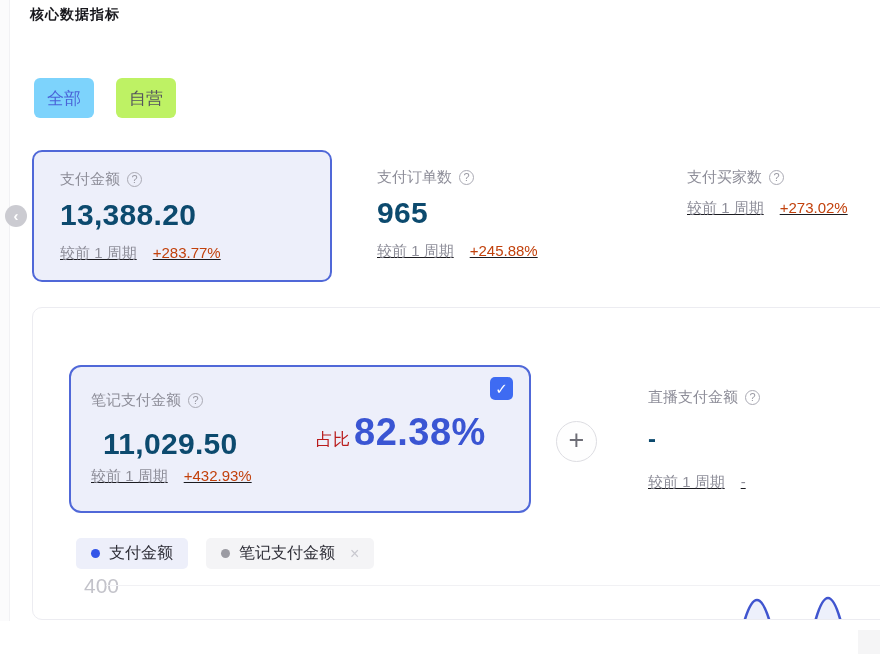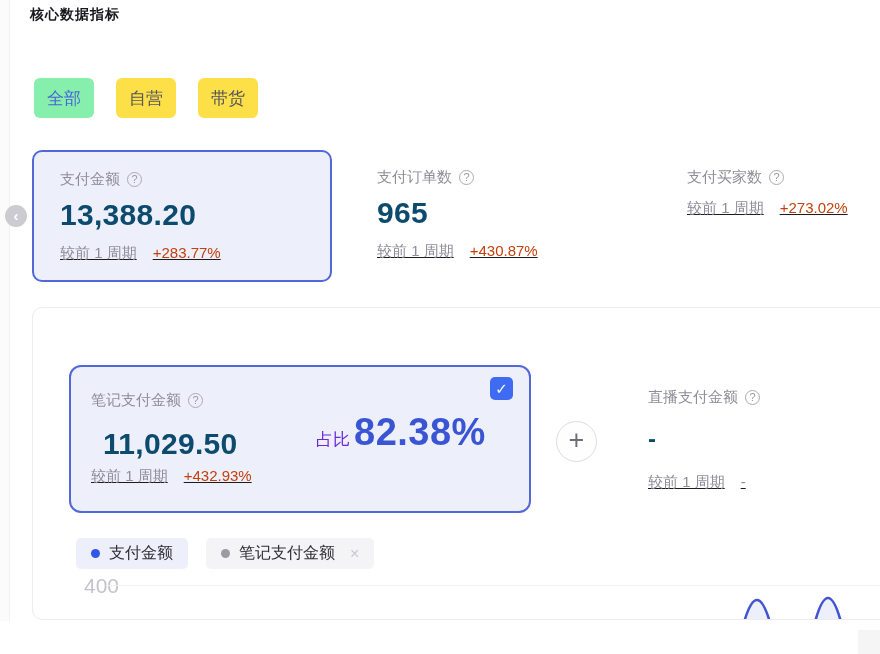--- a/index.html
+++ b/index.html
@@ -15,24 +15,24 @@
     position: absolute; left: 0; top: 0; width: 10px; height: 622px;
     background: #fbfbfc; border-right: 1px solid #f1f1f4;
   }
   .page-title {
     position: absolute; left: 30px; top: 6px;
     font-size: 14px; font-weight: 700; color: #17171c; letter-spacing: 1px;
   }
   .tabs { position: absolute; left: 34px; top: 78px; display: flex; gap: 22px; }
   .tab {
     height: 40px; padding: 0 13px; display: flex; align-items: center;
-    background: #fde047; color: #55555e; font-size: 17px;
+    background: #bef264; color: #55555e; font-size: 17px;
     border-radius: 6px; cursor: pointer; user-select: none;
   }
-  .tab.active { background: #86efac; color: #4a63d8; }
+  .tab.active { background: #7dd3fc; color: #4a63d8; }
 
   .carousel-prev {
     position: absolute; left: 5px; top: 205px; width: 22px; height: 22px;
     border-radius: 50%; background: #cbcbd1; color: #ffffff;
     display: flex; align-items: center; justify-content: center;
     font-size: 15px; font-weight: 700; cursor: pointer; line-height: 1;
     padding-bottom: 2px;
   }
 
   
@@ -75,21 +75,21 @@
     position: absolute; right: 16px; top: 10px; width: 23px; height: 23px;
     background: #3e6bf2; border-radius: 5px; color: #fff; font-size: 15px;
     display: flex; align-items: center; justify-content: center; cursor: pointer;
   }
   .subcard .metric-label-row { position: absolute; left: 20px; top: 24px; }
   .subcard .metric-value { position: absolute; left: 20px; top: 48px; margin: 12px; }
   .ratio {
     position: absolute; left: 245px; top: 44px;
     display: flex; align-items: baseline; gap: 4px;
   }
-  .ratio-label { font-size: 17px; color: #6d28d9; }
+  .ratio-label { font-size: 17px; color: #b91c1c; }
   .ratio-value { font-size: 38px; font-weight: 700; color: #3a55d3; letter-spacing: 0.5px; }
   .subcard .metric-sub { position: absolute; left: 20px; top: 100px; margin: 0; }
 
   .add-metric-btn {
     position: absolute; left: 523px; top: 113px; width: 41px; height: 41px;
     border: 1.5px solid #dddde2; border-radius: 50%; background: #fefefe;
     color: #6e6e76; font-size: 27px; font-weight: 300; line-height: 1;
     display: flex; align-items: center; justify-content: center; cursor: pointer;
     padding-bottom: 3px;
   }
@@ -131,21 +131,20 @@
 </head>
 <body>
 
 <div class="left-edge"></div>
 
 <div class="page-title">核心数据指标</div>
 
 <div class="tabs">
   <div class="tab active">全部</div>
   <div class="tab">自营</div>
-  <div class="tab">带货</div>
 </div>
 
 <div class="carousel-prev">
   <span>‹</span>
 </div>
 
 <div class="metric-card">
   <div class="metric-label-row">
     <span class="metric-label">支付金额</span>
     <span class="help-icon">?</span>
@@ -158,21 +157,21 @@
 </div>
 
 <div class="metric-plain col2">
   <div class="metric-label-row">
     <span class="metric-label">支付订单数</span>
     <span class="help-icon">?</span>
   </div>
   <div class="metric-value">965</div>
   <div class="metric-sub">
     <span class="compare-prefix">较前 1 周期</span>
-    <span class="delta-up">+430.87%</span>
+    <span class="delta-up">+245.88%</span>
   </div>
 </div>
 
 <div class="metric-plain col3">
   <div class="metric-label-row">
     <span class="metric-label">支付买家数</span>
     <span class="help-icon">?</span>
   </div>
   <div class="metric-sub">
     <span class="compare-prefix">较前 1 周期</span>

